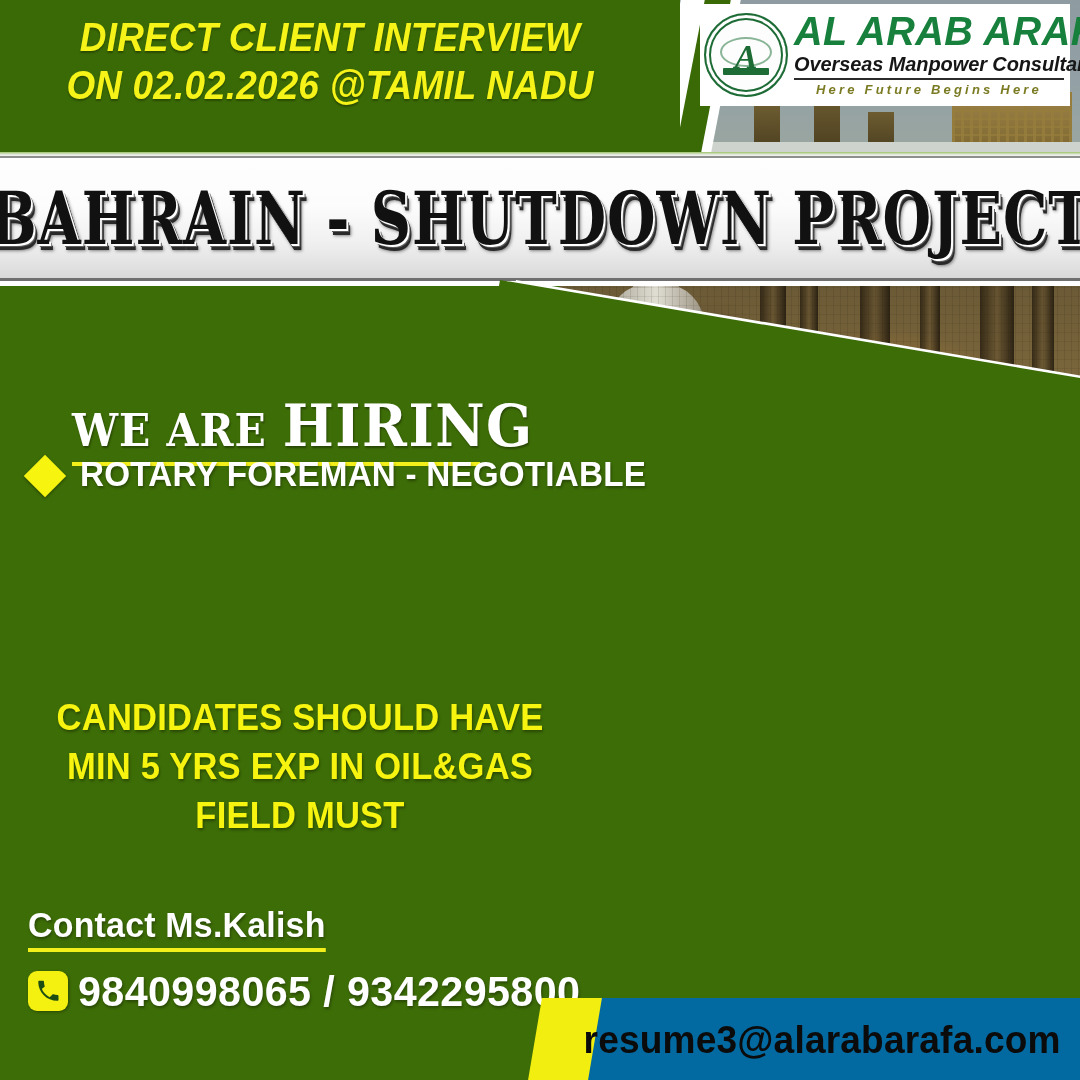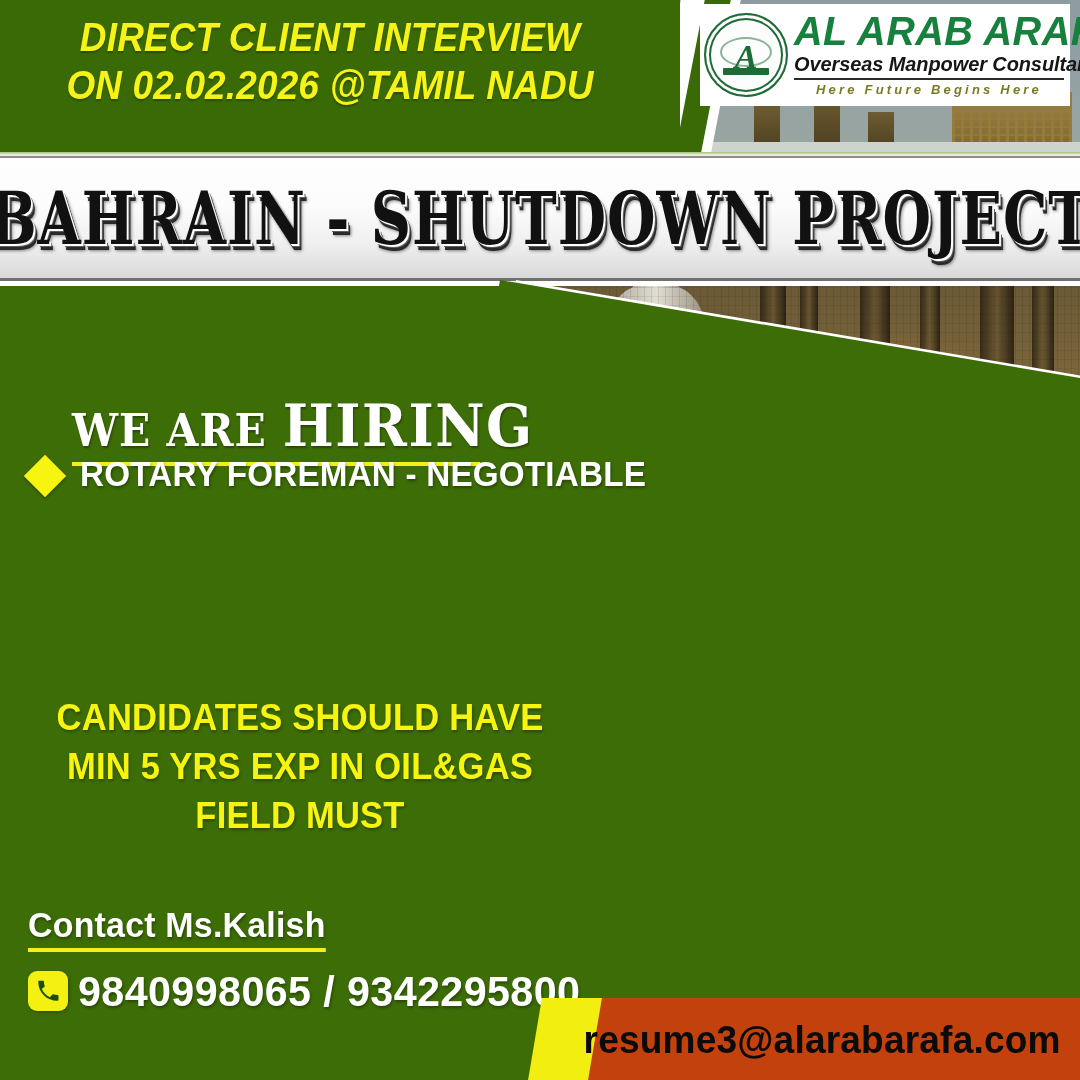--- a/index.html
+++ b/index.html
@@ -318,21 +318,21 @@
     color:#ffffff;font-weight:900;font-size:43px;line-height:1;
     letter-spacing:.4px;
     transform:scaleX(.96);transform-origin:left center;
     white-space:nowrap;
     text-shadow:1px 2px 3px rgba(0,0,0,.35);
   }
 
   
   .email-bar{
     position:absolute;right:0;bottom:0;width:515px;height:82px;
-    background:#c2410c;
+    background:#0369a1;
     display:flex;align-items:center;justify-content:center;
     z-index:6;
   }
   .email-bar:before{
     content:"";position:absolute;left:-30px;top:0;width:60px;height:100%;
     background:#f2ef10;transform:skewX(-9.6deg);
   }
   .email-text{
     position:relative;
     color:#0b0b0b;font-weight:900;font-size:39px;line-height:1;

